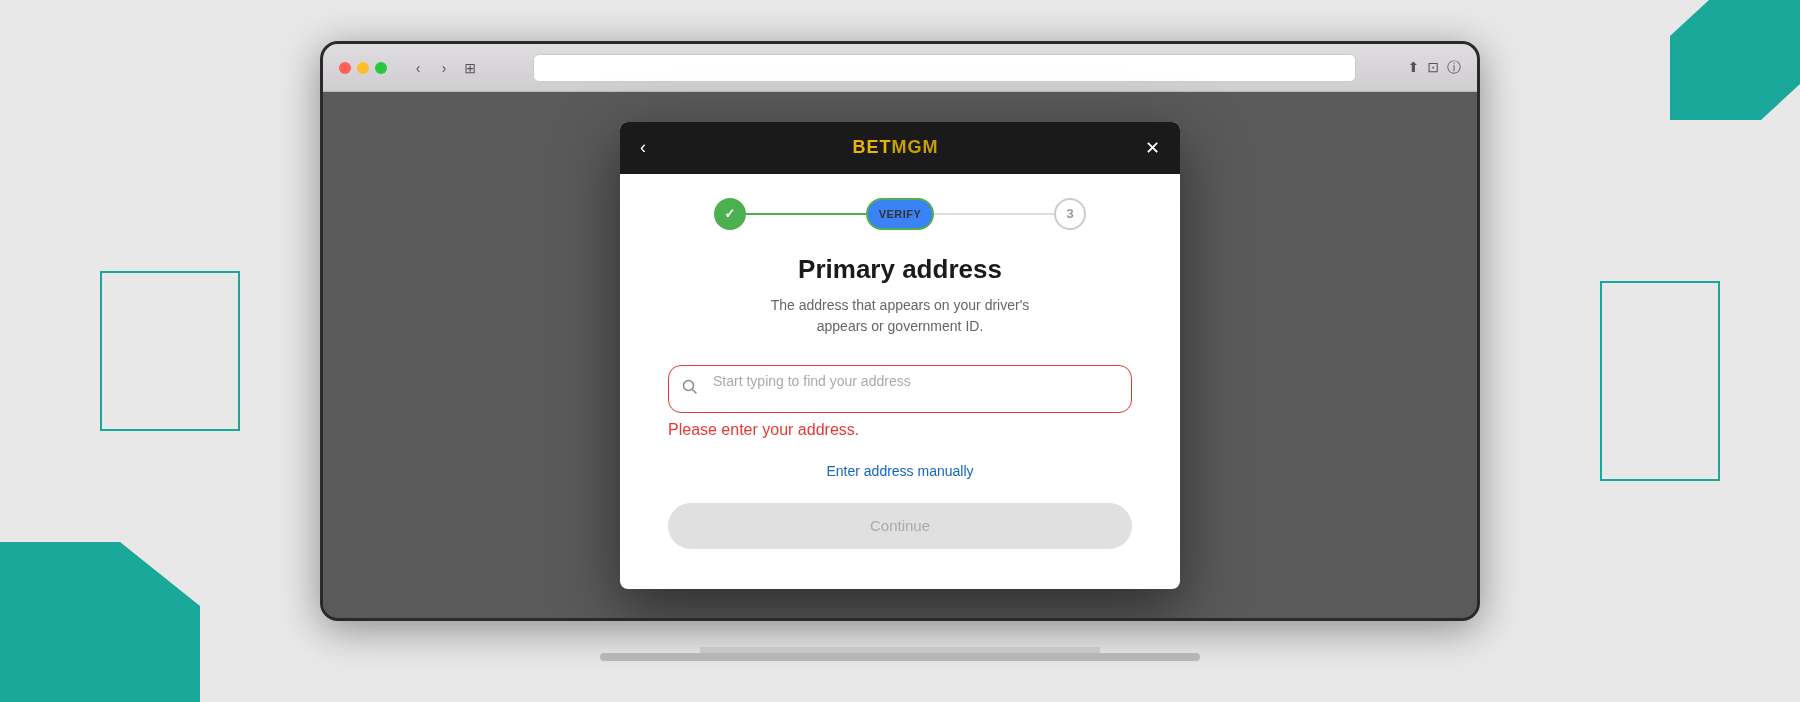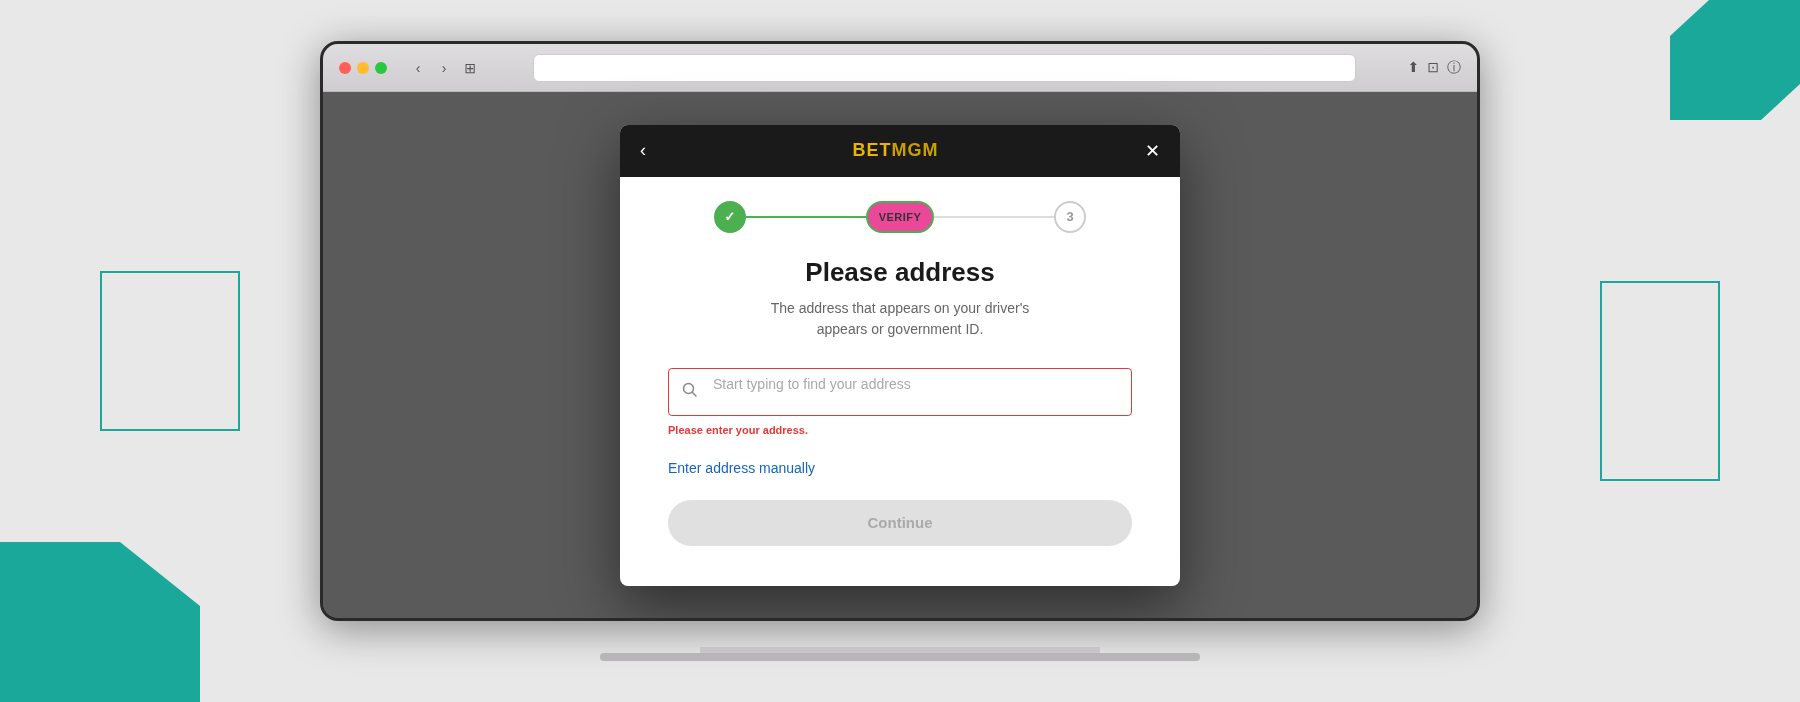--- a/index.html
+++ b/index.html
@@ -201,21 +201,21 @@
       font-size: 13px;
       font-weight: 600;
       flex-shrink: 0;
     }
     .step-done {
       background: #4caf50;
       color: white;
       border: 2px solid #4caf50;
     }
     .step-active {
-      background: #ec4899;
+      background: #3b82f6;
       color: #333;
       border: 2px solid #4caf50;
       font-size: 11px;
       font-weight: 700;
       width: 68px;
       border-radius: 20px;
       letter-spacing: 0.5px;
     }
     .step-inactive {
       background: white;
@@ -256,66 +256,66 @@
 
     .address-input-wrapper {
       position: relative;
       margin-bottom: 8px;
     }
 
     .address-input {
       width: 100%;
       height: 48px;
       border: 1.5px solid #e53935;
-      border-radius: 4px;
+      border-radius: 13px;
       padding: 0 16px 16px 44px;
       font-size: 14px;
       color: #999;
       outline: none;
     }
     .address-input::placeholder {
       color: #aaa;
     }
 
     .search-icon-wrap {
       position: absolute;
       left: 14px;
       top: 50%;
       transform: translateY(-50%);
       color: #888;
       font-size: 16px;
     }
 
     .error-msg {
       text-align: left;
-      font-size: 11px;
+      font-size: 16px;
       color: #e53935;
       margin-bottom: 24px;
-      font-weight: 700;
+      font-weight: 400;
     }
 
     .manual-link {
       color: #1565c0;
       font-size: 14px;
       text-decoration: none;
       cursor: pointer;
       display: block;
-      text-align: left;
+      text-align: center;
       margin-bottom: 24px;
     }
 
     .continue-btn {
       width: 100%;
       height: 46px;
       background: #e0e0e0;
       color: #aaa;
       border: none;
       border-radius: 24px;
       font-size: 15px;
-      font-weight: 700;
+      font-weight: 400;
       cursor: not-allowed;
     }
 
     .laptop-base {
       position: absolute;
       bottom: 0;
       left: 50%;
       transform: translateX(-50%);
       width: 400px;
       height: 14px;
@@ -377,21 +377,21 @@
 
         <div class="stepper">
           <div class="step-circle step-done">✓</div>
           <div class="step-line"></div>
           <div class="step-circle step-active">VERIFY</div>
           <div class="step-line step-line-inactive"></div>
           <div class="step-circle step-inactive">3</div>
         </div>
 
         <div class="modal-body">
-          <h1 class="page-title">Please address</h1>
+          <h1 class="page-title">Primary address</h1>
           <p class="page-subtitle">
             <span>The address that appears on your driver's</span><br>
             <span>appears or government ID.</span>
           </p>
 
           <div class="address-input-wrapper">
             <span class="search-icon-wrap">
               <svg width="16" height="16" viewBox="0 0 16 16" fill="none" xmlns="http://www.w3.org/2000/svg">
                 <circle cx="6.5" cy="6.5" r="5" stroke="#888" stroke-width="1.5"></circle>
                 <line x1="10.5" y1="10.5" x2="14" y2="14" stroke="#888" stroke-width="1.5" stroke-linecap="round"></line>

